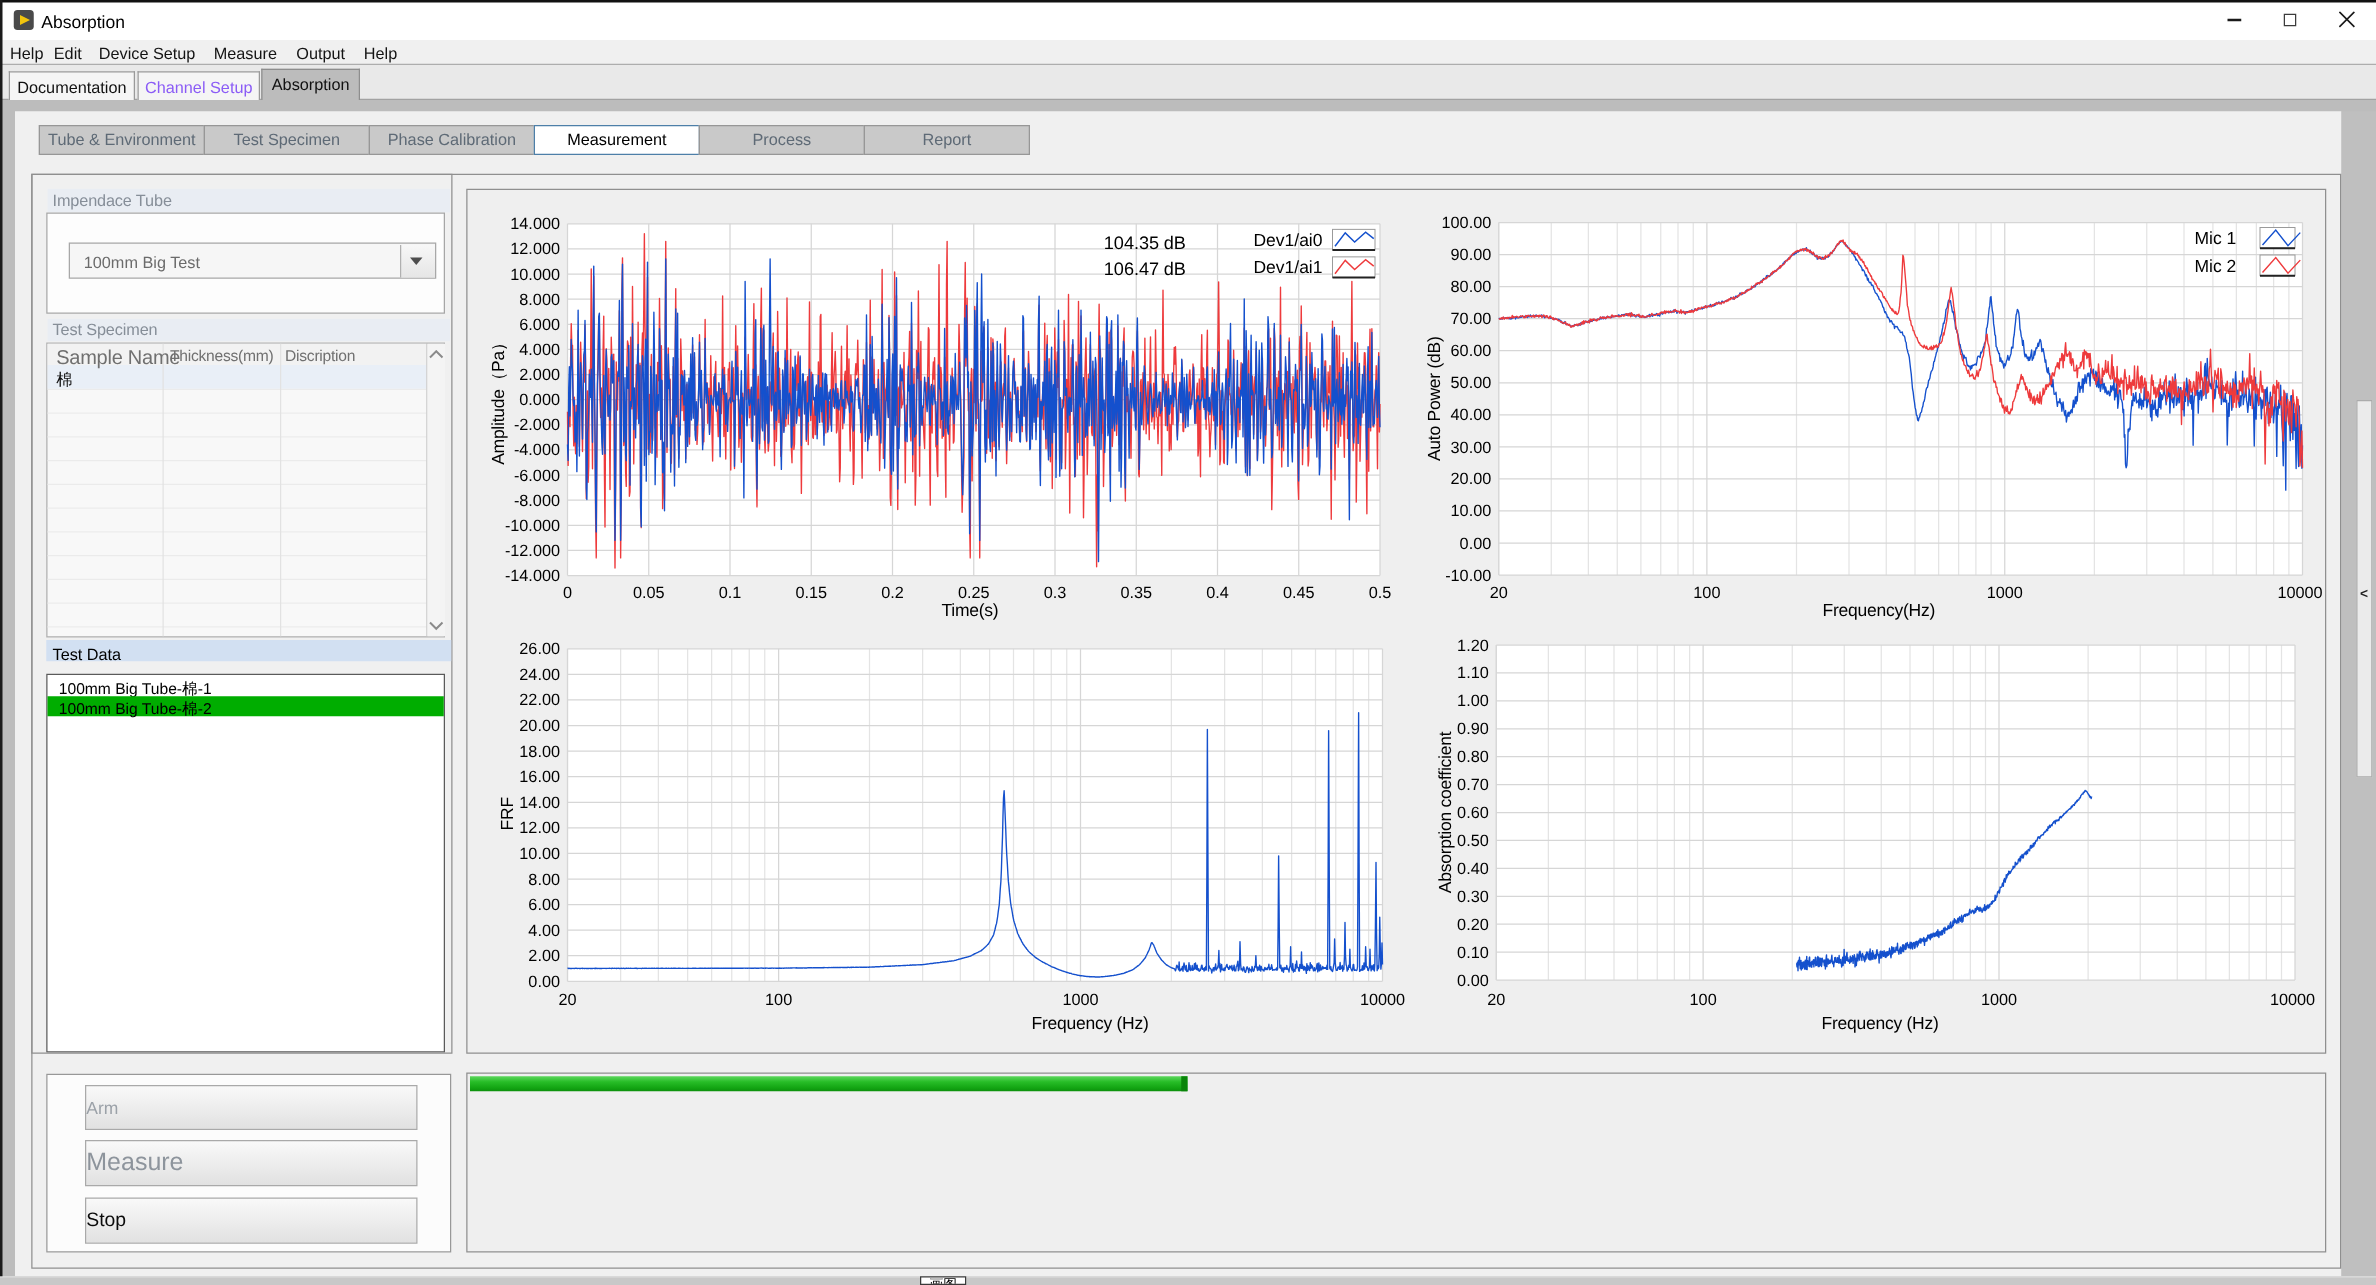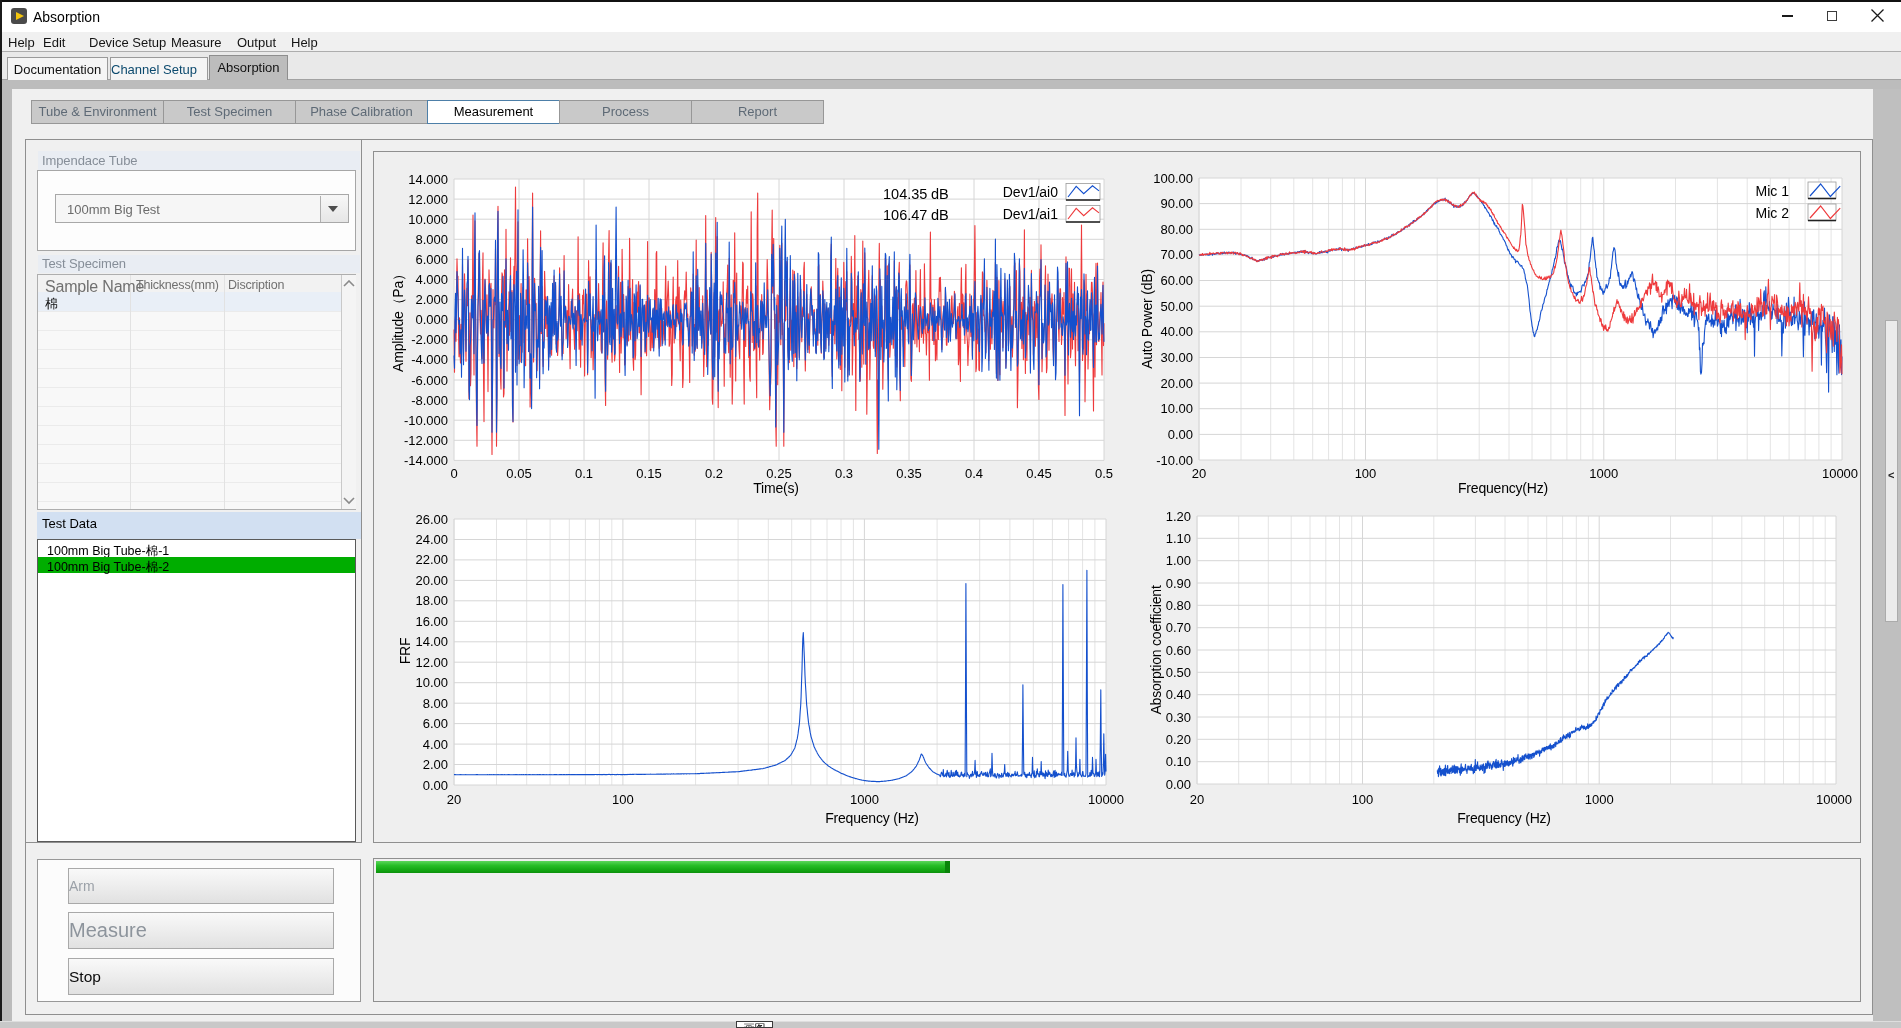--- a/index.html
+++ b/index.html
@@ -28,29 +28,29 @@
 <div class="abs" style="left:33px;top:9px;font-size:14px;color:#000;">Absorption</div>
 <div class="abs" style="left:1782px;top:15px;width:11px;height:1.6px;background:#1a1a1a;"></div>
 <div class="abs" style="left:1827px;top:10.5px;width:10px;height:10px;border:1px solid #3c3c3c;"></div>
 <svg class="abs" style="left:1871px;top:9px;" width="14" height="14">
     <path d="M0.5,0.5 L12.5,12.5 M12.5,0.5 L0.5,12.5" stroke="#1a1a1a" stroke-width="1.3"></path>
   </svg>
 
 <div class="abs" style="left:0;top:32px;width:1901px;height:19.5px;background:#f0f0f0;border-bottom:1px solid #adadad;"></div>
 <div class="abs" style="left:8px;top:35px;font-size:13px;color:#141414;">Help</div>
 <div class="abs" style="left:43px;top:35px;font-size:13px;color:#141414;">Edit</div>
-<div class="abs" style="left:79px;top:35px;font-size:13px;color:#141414;margin-left:10px;">Device Setup</div>
+<div class="abs" style="left:79px;top:35px;font-size:13px;color:#141414;">Device Setup</div>
 <div class="abs" style="left:171px;top:35px;font-size:13px;color:#141414;">Measure</div>
 <div class="abs" style="left:237px;top:35px;font-size:13px;color:#141414;">Output</div>
 <div class="abs" style="left:291px;top:35px;font-size:13px;color:#141414;">Help</div>
 
 <div class="abs" style="left:0;top:52px;width:1901px;height:28px;background:#e9e9e9;"></div>
 <div class="abs" style="left:0;top:79px;width:1901px;height:1px;background:#a2a2a2;"></div>
 <div class="abs" style="left:7px;top:56.5px;width:101px;height:23px;background:#f5f5f5;border:1px solid #9a9a9a;border-bottom:none;font-size:13px;color:#111;text-align:center;line-height:23px;">Documentation</div>
-<div class="abs" style="left:110px;top:56.5px;width:98px;height:23px;background:#f5f5f5;border:1px solid #9a9a9a;border-bottom:none;font-size:13px;color:#0c4a6e;text-align:left;line-height:23px;">Channel Setup</div>
+<div class="abs" style="left:110px;top:56.5px;width:98px;height:23px;background:#f5f5f5;border:1px solid #9a9a9a;border-bottom:none;font-size:13px;color:#8b5cf6;text-align:center;line-height:23px;">Channel Setup</div>
 <div class="abs" style="left:209px;top:55px;width:79px;height:25.5px;background:#bcbcbc;border:1px solid #8e8e8e;border-bottom:none;font-size:13px;color:#111;text-align:center;line-height:24px;">Absorption</div>
 
 <div class="abs" style="left:0;top:80px;width:1901px;height:9px;background:#bcbcbc;"></div>
 <div class="abs" style="left:0;top:89px;width:11.5px;height:932px;background:#bcbcbc;"></div>
 <div class="abs" style="left:1873px;top:89px;width:28px;height:932px;background:#bfbfbf;"></div>
 
 <div class="abs" style="left:11.5px;top:89px;width:1861.5px;height:932px;background:#f0f0f0;"></div>
 
 <div class="abs" style="left:24.5px;top:139px;width:1848px;height:875.5px;border:1px solid #8f8f8f;"></div>
 
@@ -93,21 +93,21 @@
 <div class="abs" style="left:136px;top:278px;font-size:12.5px;letter-spacing:-0.2px;color:#707070;">Thickness(mm)</div>
 <div class="abs" style="left:228px;top:278px;font-size:12.5px;letter-spacing:-0.2px;color:#707070;">Discription</div>
 <div class="abs" style="left:45px;top:295px;font-size:13px;color:#111;">棉</div>
 <svg class="abs" style="left:343px;top:280px;" width="12" height="8">
     <path d="M1,6 L6,1 L11,6" stroke="#8a8a8a" stroke-width="1.6" fill="none"></path>
   </svg>
 <svg class="abs" style="left:343px;top:497px;" width="12" height="8">
     <path d="M1,1 L6,6 L11,1" stroke="#8a8a8a" stroke-width="1.6" fill="none"></path>
   </svg>
 
-<div class="abs" style="left:37px;top:512px;width:324px;height:27px;background:#d2e0f2;color:#000;font-size:13px;line-height:23px;padding-left:5px;">Test Data</div>
+<div class="abs" style="left:37px;top:512px;width:324px;height:17px;background:#d2e0f2;color:#000;font-size:13px;line-height:23px;padding-left:5px;">Test Data</div>
 
 <div class="abs" style="left:37px;top:539px;width:319px;height:303px;background:#ffffff;border:1px solid #5a5a5a;"></div>
 <div class="abs" style="left:47px;top:543px;font-size:12.5px;color:#000;">100mm Big Tube-棉-1</div>
 <div class="abs" style="left:38px;top:557px;width:317px;height:15.5px;background:#00ad00;"></div>
 <div class="abs" style="left:47px;top:558.5px;font-size:12.5px;color:#000;">100mm Big Tube-棉-2</div>
 
 <div class="abs" style="left:37px;top:859px;width:324px;height:143px;background:#fcfcfc;border:1px solid #989898;"></div>
 <div class="btn3" style="top:868px;height:36px;color:#9ba1a8;font-size:14px;line-height:34px;">Arm</div>
 <div class="btn3" style="top:912px;height:37px;color:#8d949c;font-size:20px;line-height:35px;">Measure</div>
 <div class="btn3" style="top:958px;height:37px;color:#0a0a0a;font-size:15.5px;line-height:35px;">Stop</div>

